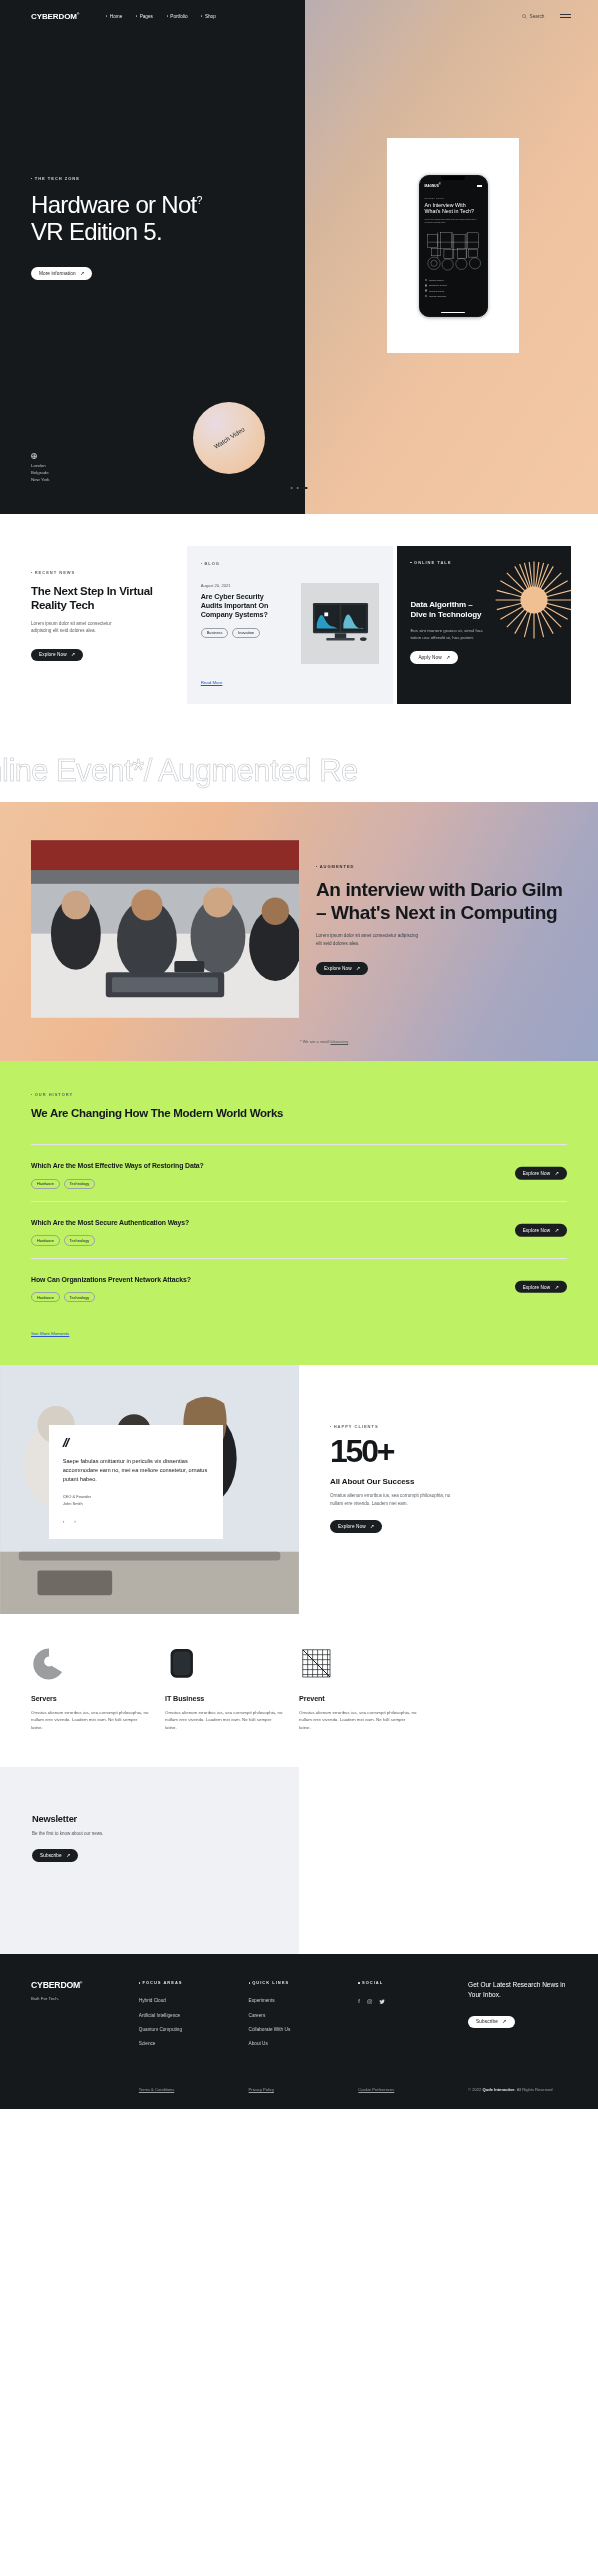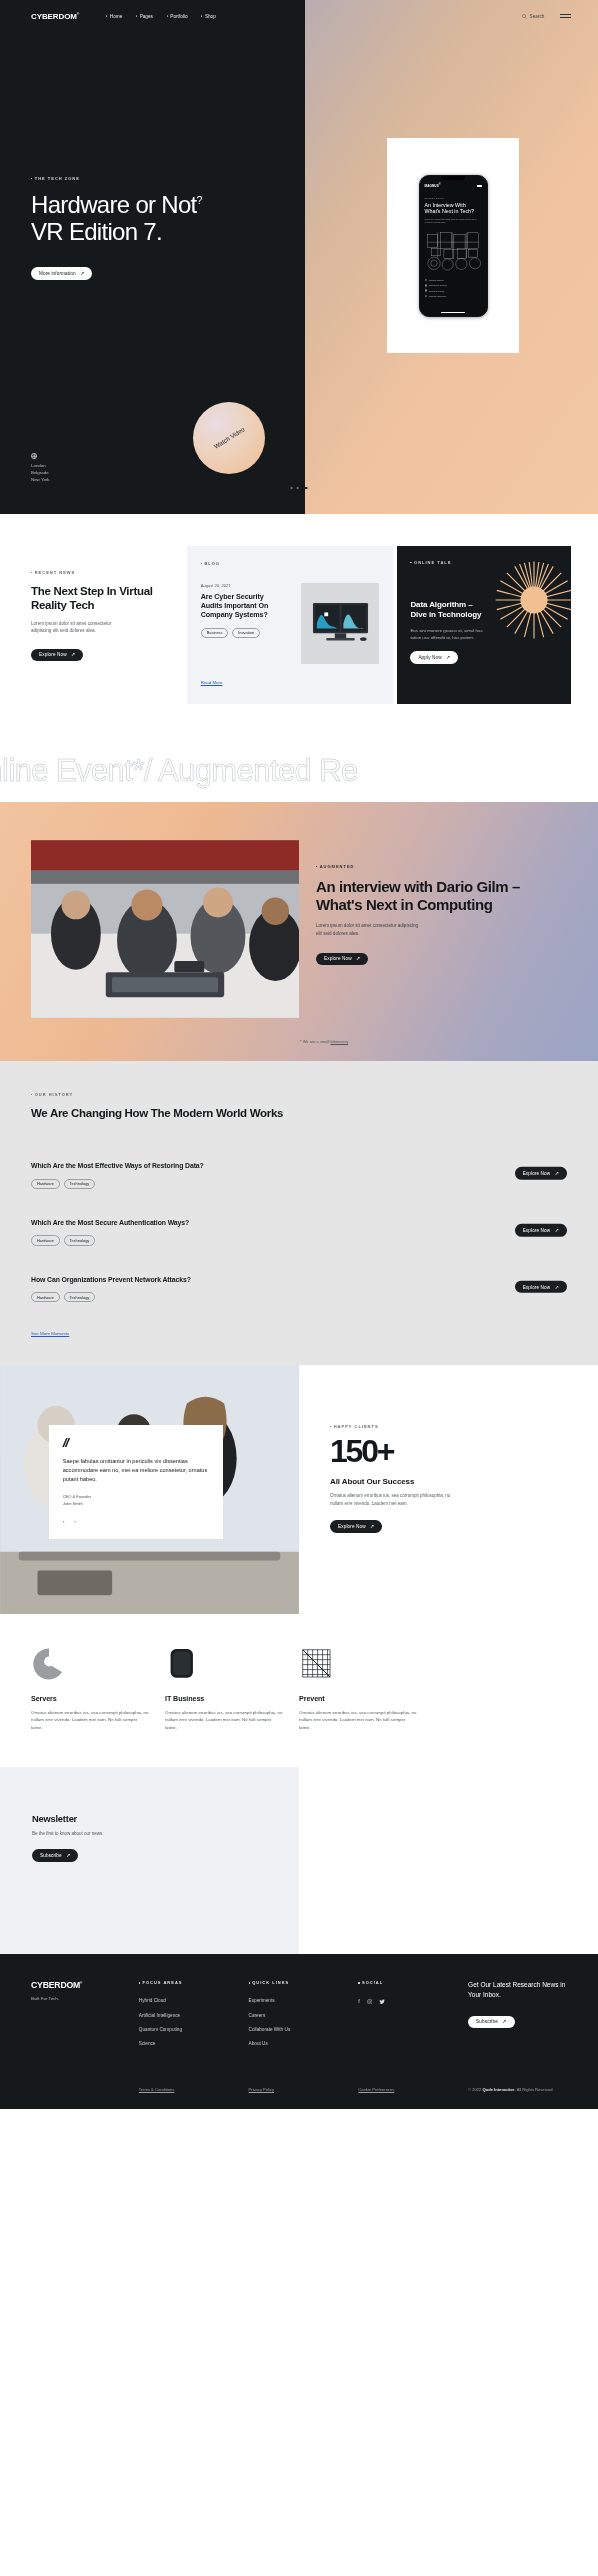--- a/index.html
+++ b/index.html
@@ -165,28 +165,28 @@
 
   
   .interview {
     width: 598px; height: 259px; position: relative;
     background: linear-gradient(118deg, #f0c49f 0%, #eeb992 30%, #cdb0ae 60%, #a8a7c0 82%, #9aa4c4 100%);
     overflow: hidden;
   }
   .interview-img { position:absolute; left: 31px; top: 38px; width: 268px; height: 178px; overflow:hidden; }
   .interview-copy { position:absolute; left: 316px; top: 62px; width: 249px; }
   .interview-copy .eyebrow { color: #2a2e31; margin-bottom: 8.7px; }
-  .interview-h { font-size: 15px; line-height: 1.22; font-weight: 700; letter-spacing:-0.4px; color:#15181a;}
+  .interview-h { font-size: 19px; line-height: 1.22; font-weight: 700; letter-spacing:-0.4px; color:#15181a;}
   .interview-p { font-size: 4.6px; line-height: 1.65; color:#3c4247; margin-top: 8px; width: 106px;}
   .interview-btn { margin-top: 13.7px; }
   .small-note { position:absolute; left: 300px; top: 237px; font-size: 4px; color:#51575c;}
   .small-note u { text-decoration: underline; }
 
   
-  .history { width:598px; background:#e5e5e5; padding: 31px 0 29px 0; }
+  .history { width:598px; background:#bef264; padding: 31px 0 29px 0; }
   .history-inner { width: 536px; margin: 0 auto; }
   .history .eyebrow { color:#5f666b; margin-bottom: 8.7px; }
   .history-h { font-size: 11.5px; line-height: 1.28; font-weight: 700; letter-spacing:-0.3px; margin-bottom: 24px;}
   .acc-item { border-top: 0.6px solid #e3e5e8; padding: 16px 0 12.5px 0; position: relative; }
   .acc-item:last-of-type { border-bottom: 0.6px solid #e3e5e8; }
   .acc-q { font-size: 6.9px; line-height: 1.32; font-weight: 700; width: 206px; letter-spacing:-0.1px;}
   .acc-tags { display:flex; gap:3.7px; margin-top: 8px; }
   .acc-btn { position: absolute; right: 0; top: 50%; transform: translateY(-50%); }
   .see-more { margin-top: 16px; font-size: 4.4px; color:#2b58c8; text-decoration: underline; cursor:pointer;}
 
@@ -293,21 +293,21 @@
     </div>
   </div>
 
   <div class="hero-copy">
     <div class="eyebrow hero-eyebrow">
         <i class="dot"></i>
         <span>THE TECH ZONE</span>
       </div>
     <h1 class="hero-title">
       <span>Hardware or Not</span><sup>?</sup><br>
-      <span>VR Edition 7.</span>
+      <span>VR Edition 5.</span>
     </h1>
     <div class="hero-btn-wrap">
       <button class="btn-light">
         <span>More information</span>
           <span class="arr">↗</span>
       </button>
     </div>
   </div>
 
   <div class="hero-locs">

